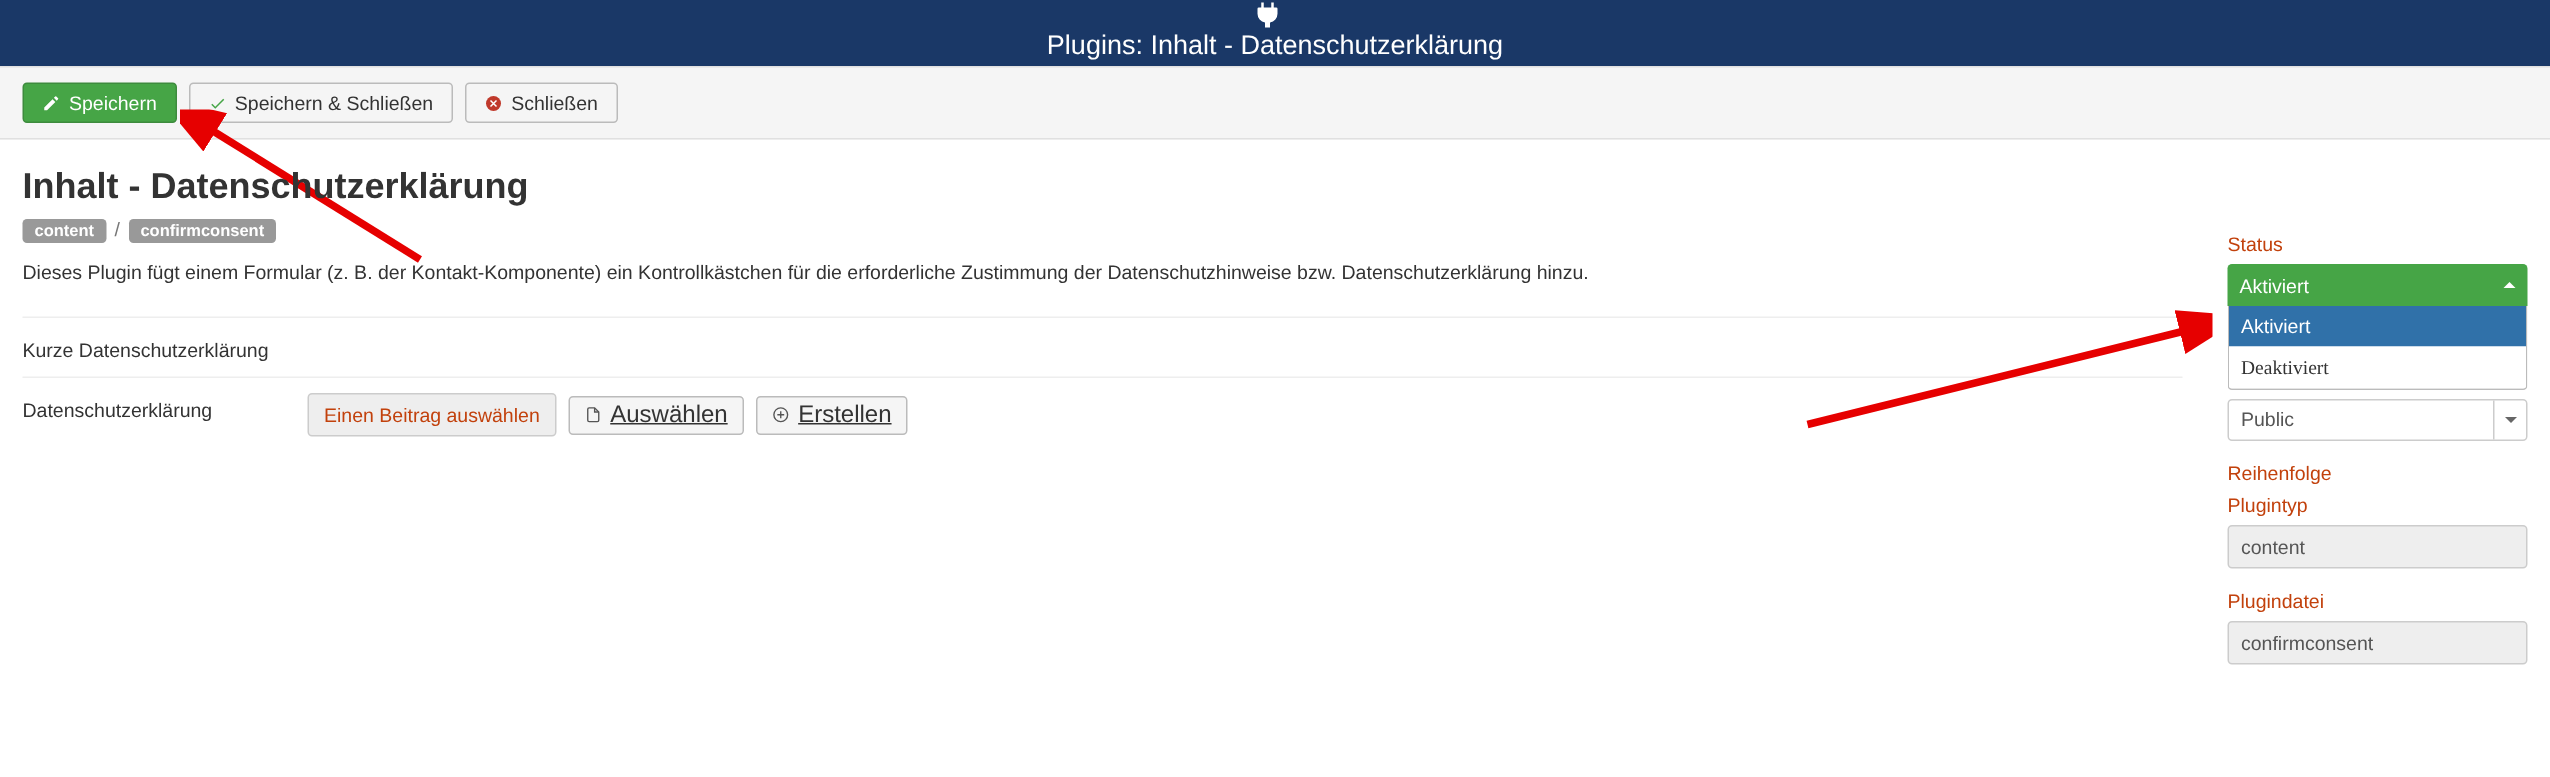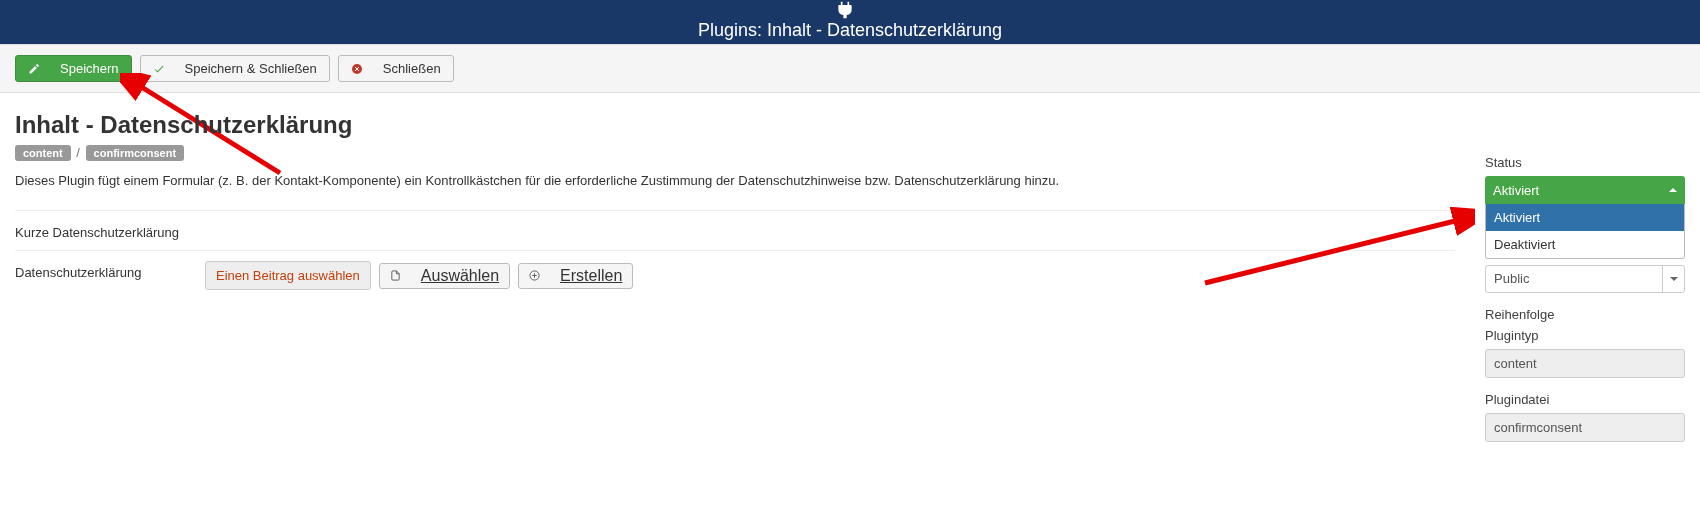--- a/index.html
+++ b/index.html
@@ -23,21 +23,21 @@
     border-bottom: 1px solid #e0e0e0;
     border-top: 1px solid #e0e0e0;
     padding: 10px 15px;
     display: flex;
     gap: 8px;
     position: relative;
   }
   .btn {
     display: inline-flex;
     align-items: center;
-    gap: 20px;
+    gap: 6px;
     border-radius: 3px;
     border: 1px solid #bbb;
     background: #f5f5f5;
     color: #333;
     font-size: 13px;
     padding: 6px 12px;
     cursor: pointer;
     line-height: 1;
   }
   .btn.small { padding: 4px 10px; font-size: 16px; text-decoration: underline; }
@@ -106,21 +106,21 @@
   .readonly-pill {
     background: #eee;
     border: 1px solid #ccc;
     border-radius: 3px;
     padding: 6px 10px;
     color: #c2410c;
     display: inline-block;
     min-width: 130px;
   }
 
-  .side label.side-label { display: block; margin: 4px 0 6px 0; color: #404040; }
+  .side label.side-label { display: block; margin: 4px 0 6px 0; color: #c2410c; }
   .select-like {
     border: 1px solid #ccc;
     border-radius: 3px;
     background: #fff;
     display: flex;
     align-items: stretch;
     height: 28px;
     color: #555;
   }
   .select-like .val { flex: 1; padding: 5px 8px; }
@@ -161,20 +161,21 @@
     font-size: 13px;
     cursor: pointer;
   }
   .status-option.active {
     background: #3071a9;
     color: #fff;
   }
   .status-option.inactive {
     background: #fff;
     color: #333;
+    font-family: Liberation Serif, serif;
   }
 
   .side .readonly-field {
     background: #eee;
     border: 1px solid #ccc;
     border-radius: 3px;
     padding: 6px 8px;
     color: #555;
     margin-bottom: 14px;
   }

